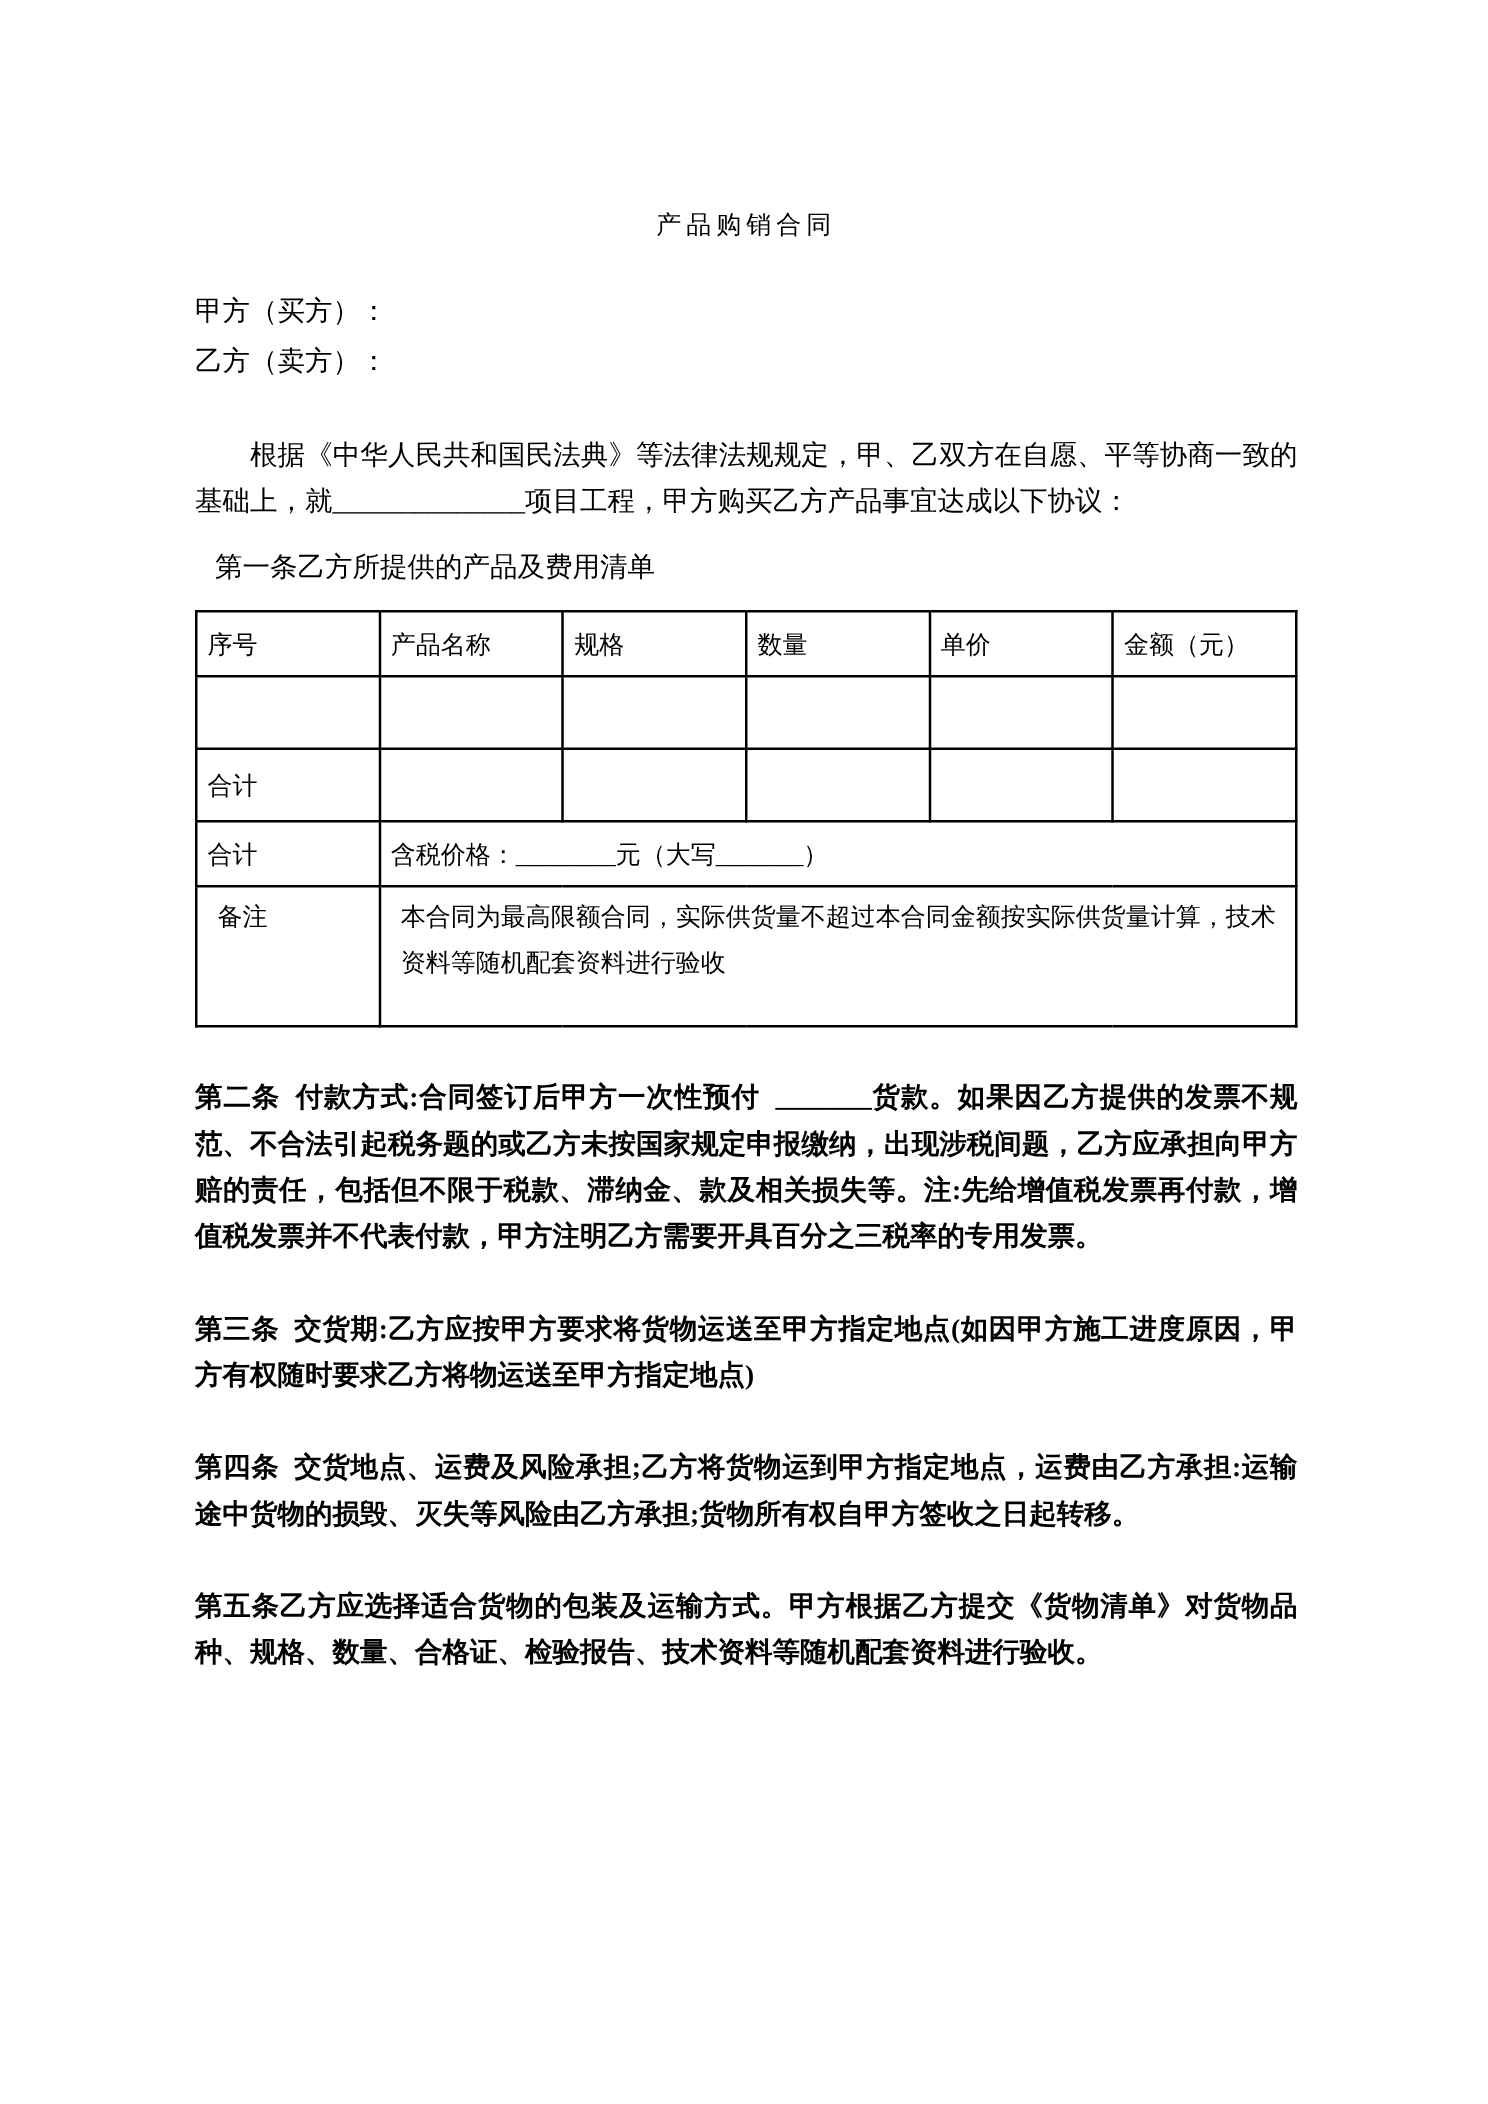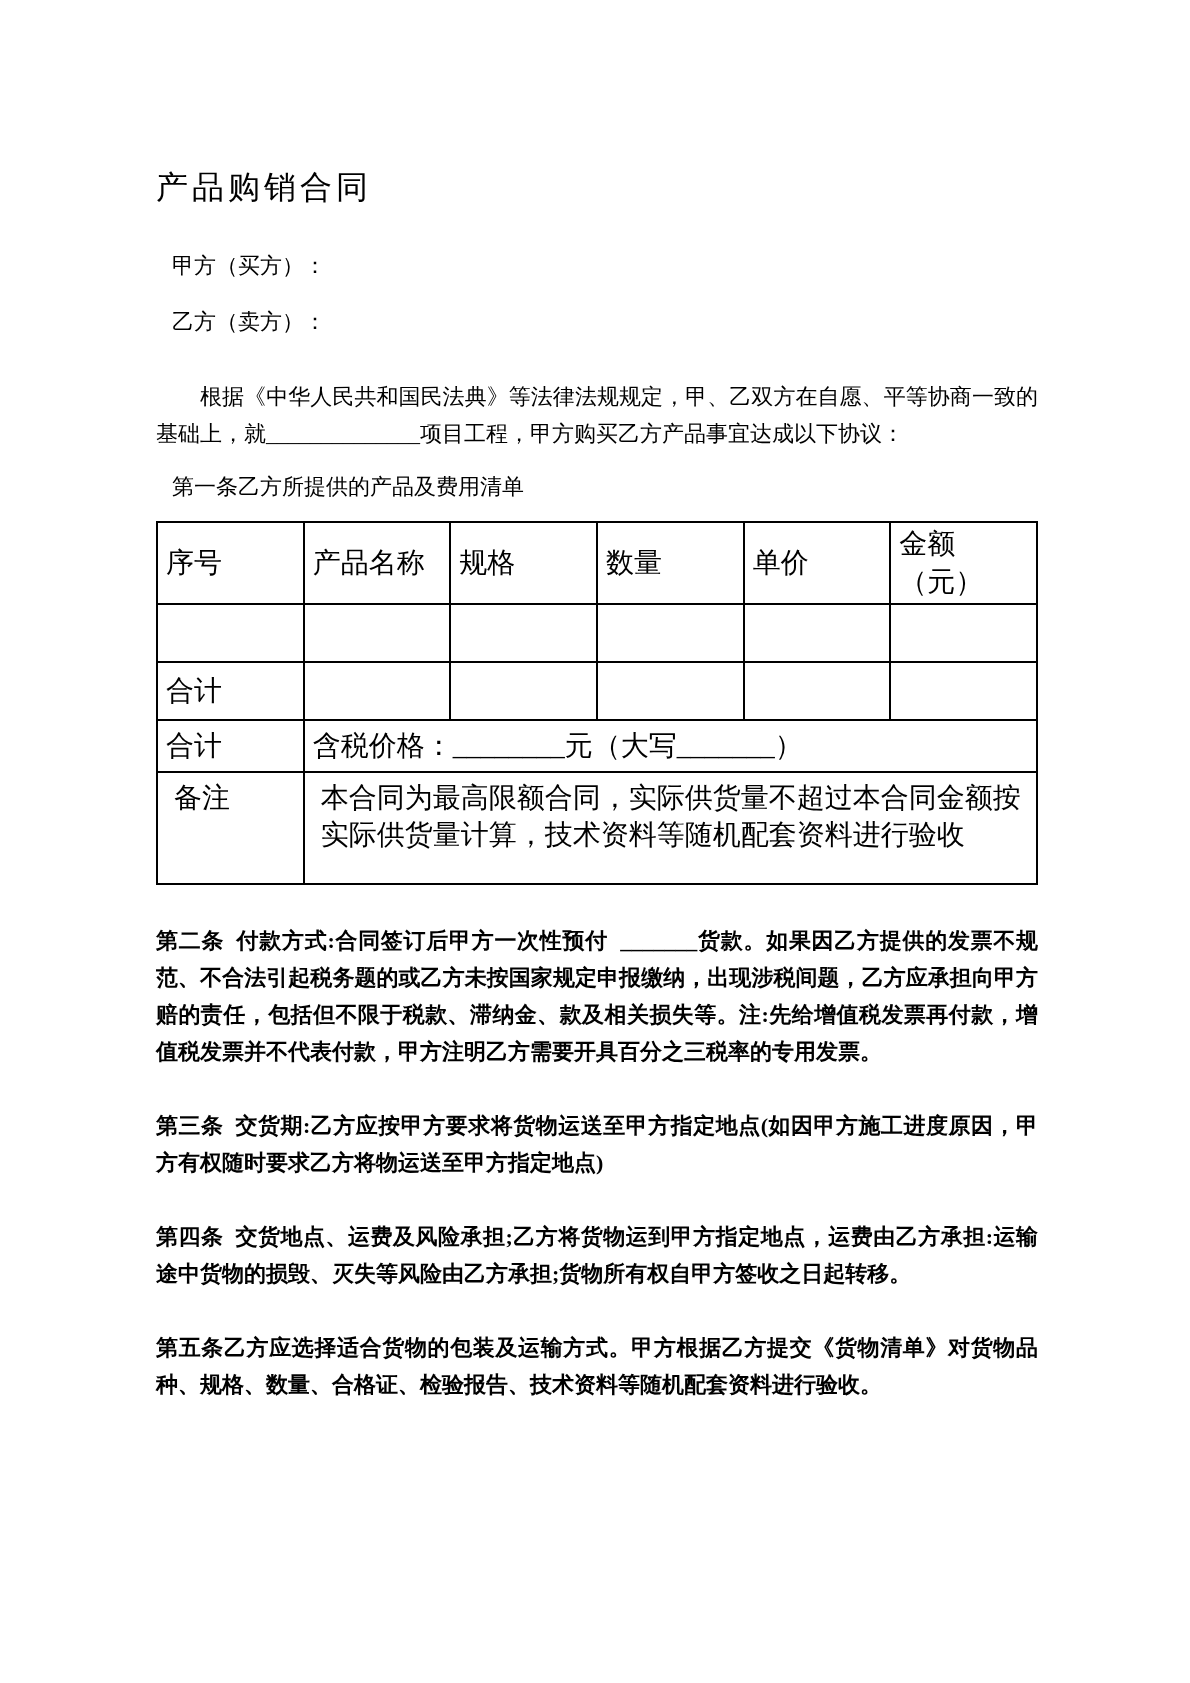--- a/index.html
+++ b/index.html
@@ -10,47 +10,47 @@
     box-sizing: border-box;
     margin: 0 auto;
     background: #ffffff;
     color: #000000;
     font-family: "Liberation Serif", "DejaVu Serif", serif;
     font-size: 22px;
     padding: 166px 152px 0 156px;
     overflow: hidden;
   }
   .title {
-    font-size: 32px;
+    font-size: 20px;
     font-weight: normal;
-    text-align: left;
+    text-align: center;
     letter-spacing: 4px;
     margin: 0 0 36px 0;
   }
   .party {
-    margin: 16px;
+    margin: 0;
     line-height: 40px;
     white-space: pre-wrap;
   }
   .intro {
     margin: 36px 0 0 0;
     text-indent: 2em;
     line-height: 37px;
     text-align: justify;
     white-space: pre-wrap;
   }
   .caption {
     margin: 16px;
     line-height: 37px;
   }
   table.products {
     width: 100%;
     border-collapse: collapse;
     table-layout: fixed;
-    font-size: 28px;
+    font-size: 20px;
   }
   table.products th,
   table.products td {
     border: 2px solid #000000;
     font-weight: normal;
     text-align: left;
     padding: 2px 8px;
     vertical-align: middle;
     white-space: pre-wrap;
     overflow: hidden;

